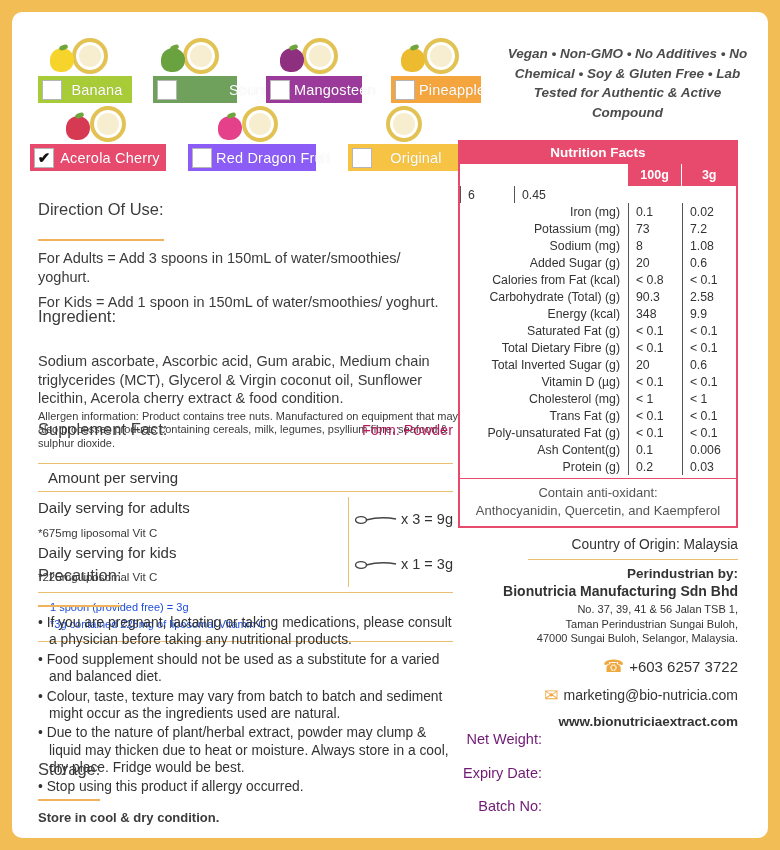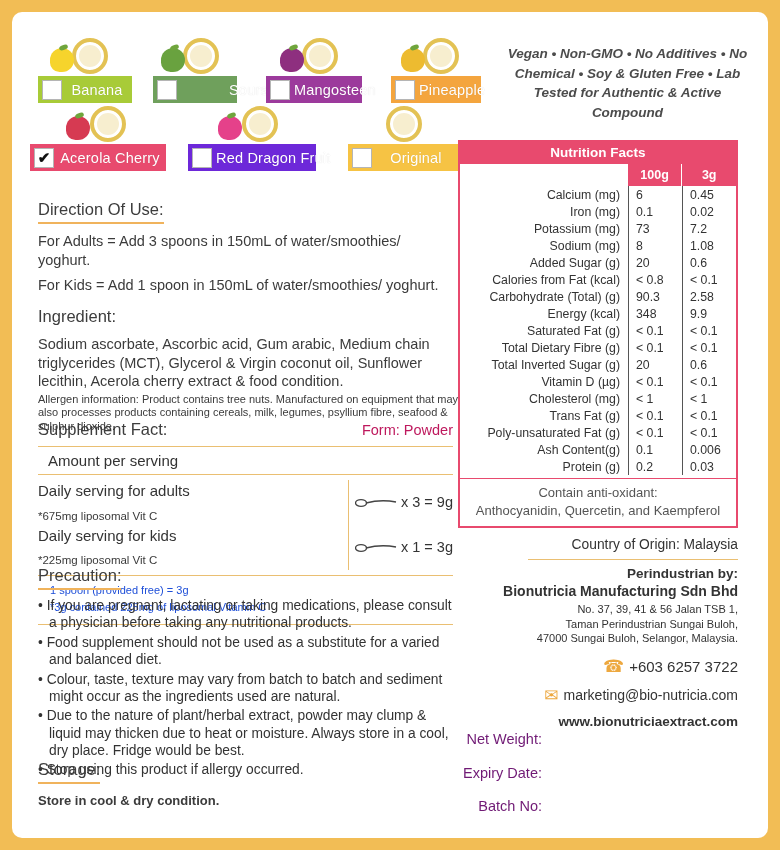--- a/index.html
+++ b/index.html
@@ -21,21 +21,21 @@
           font-size:15px; font-weight:bold; color:#111; line-height:1; }
   .clabel { flex:1; text-align:center; color:#fff; font-size:14.5px; letter-spacing:.2px;
             text-shadow:0 0 1px rgba(0,0,0,.15); white-space:nowrap; }
 
   
   #claims { position:absolute; left:500px; top:44px; width:255px; text-align:center;
             font-style:italic; font-weight:bold; color:#4c4c4c; font-size:13.5px; line-height:1.45; }
 
   
   .sec-head { font-size:16.5px; color:#3d3d3d; display:inline-block;
-              border-bottom:2px solid #f0b35c; padding-bottom:3px; }
+              border-bottom:2px solid #f0b35c; padding-bottom:20px; }
   .sec-head.nou { border-bottom:none; }
   .bodytext { font-size:14.5px; color:#3b3b3b; line-height:1.28; margin-top:6px; }
   .smalltext { font-size:11px; color:#3b3b3b; line-height:1.25; margin-top:2px; }
 
   #direction { position:absolute; left:38px; top:200px; width:418px; }
   #direction .bodytext { margin-top:8px; }
   #direction p { margin-bottom:7px; }
 
   #ingredient { position:absolute; left:38px; top:307px; width:422px; }
 
@@ -157,21 +157,21 @@
         <span class="cbox">✔</span>
         <span class="clabel">Acerola Cherry</span>
       </div>
     </div>
 
     <div class="flavor" style="left:176px; top:94px; width:128px;">
       <div class="icons">
         <span class="fruit" style="left:30px; background:#e5418a;"></span>
         <span class="powder" style="left:54px;"></span>
       </div>
-      <div class="chip" style="background: #6d28d9;">
+      <div class="chip" style="background: #8b5cf6;">
         <span class="cbox"></span>
         <span class="clabel">Red Dragon Fruit</span>
       </div>
     </div>
 
     <div class="flavor" style="left:336px; top:94px; width:112px;">
       <div class="icons">
         <span class="powder" style="left:38px;"></span>
       </div>
       <div class="chip" style="background: rgb(246, 195, 68);">
@@ -260,21 +260,20 @@
 
   <div id="ntable">
     <div class="ntitle">Nutrition Facts</div>
     <div class="nhead">
       <div class="spacer"></div>
       <div class="nhcell">100g</div>
       <div class="nhcell">3g</div>
     </div>
     <div class="nrows">
       <div class="nrow">
-          <div class="nlabel">Calcium (mg)</div>
           <div class="nval">6</div>
           <div class="nval">0.45</div>
         </div>
       <div class="nrow">
           <div class="nlabel">Iron (mg)</div>
           <div class="nval">0.1</div>
           <div class="nval">0.02</div>
         </div>
       <div class="nrow">
           <div class="nlabel">Potassium (mg)</div>

